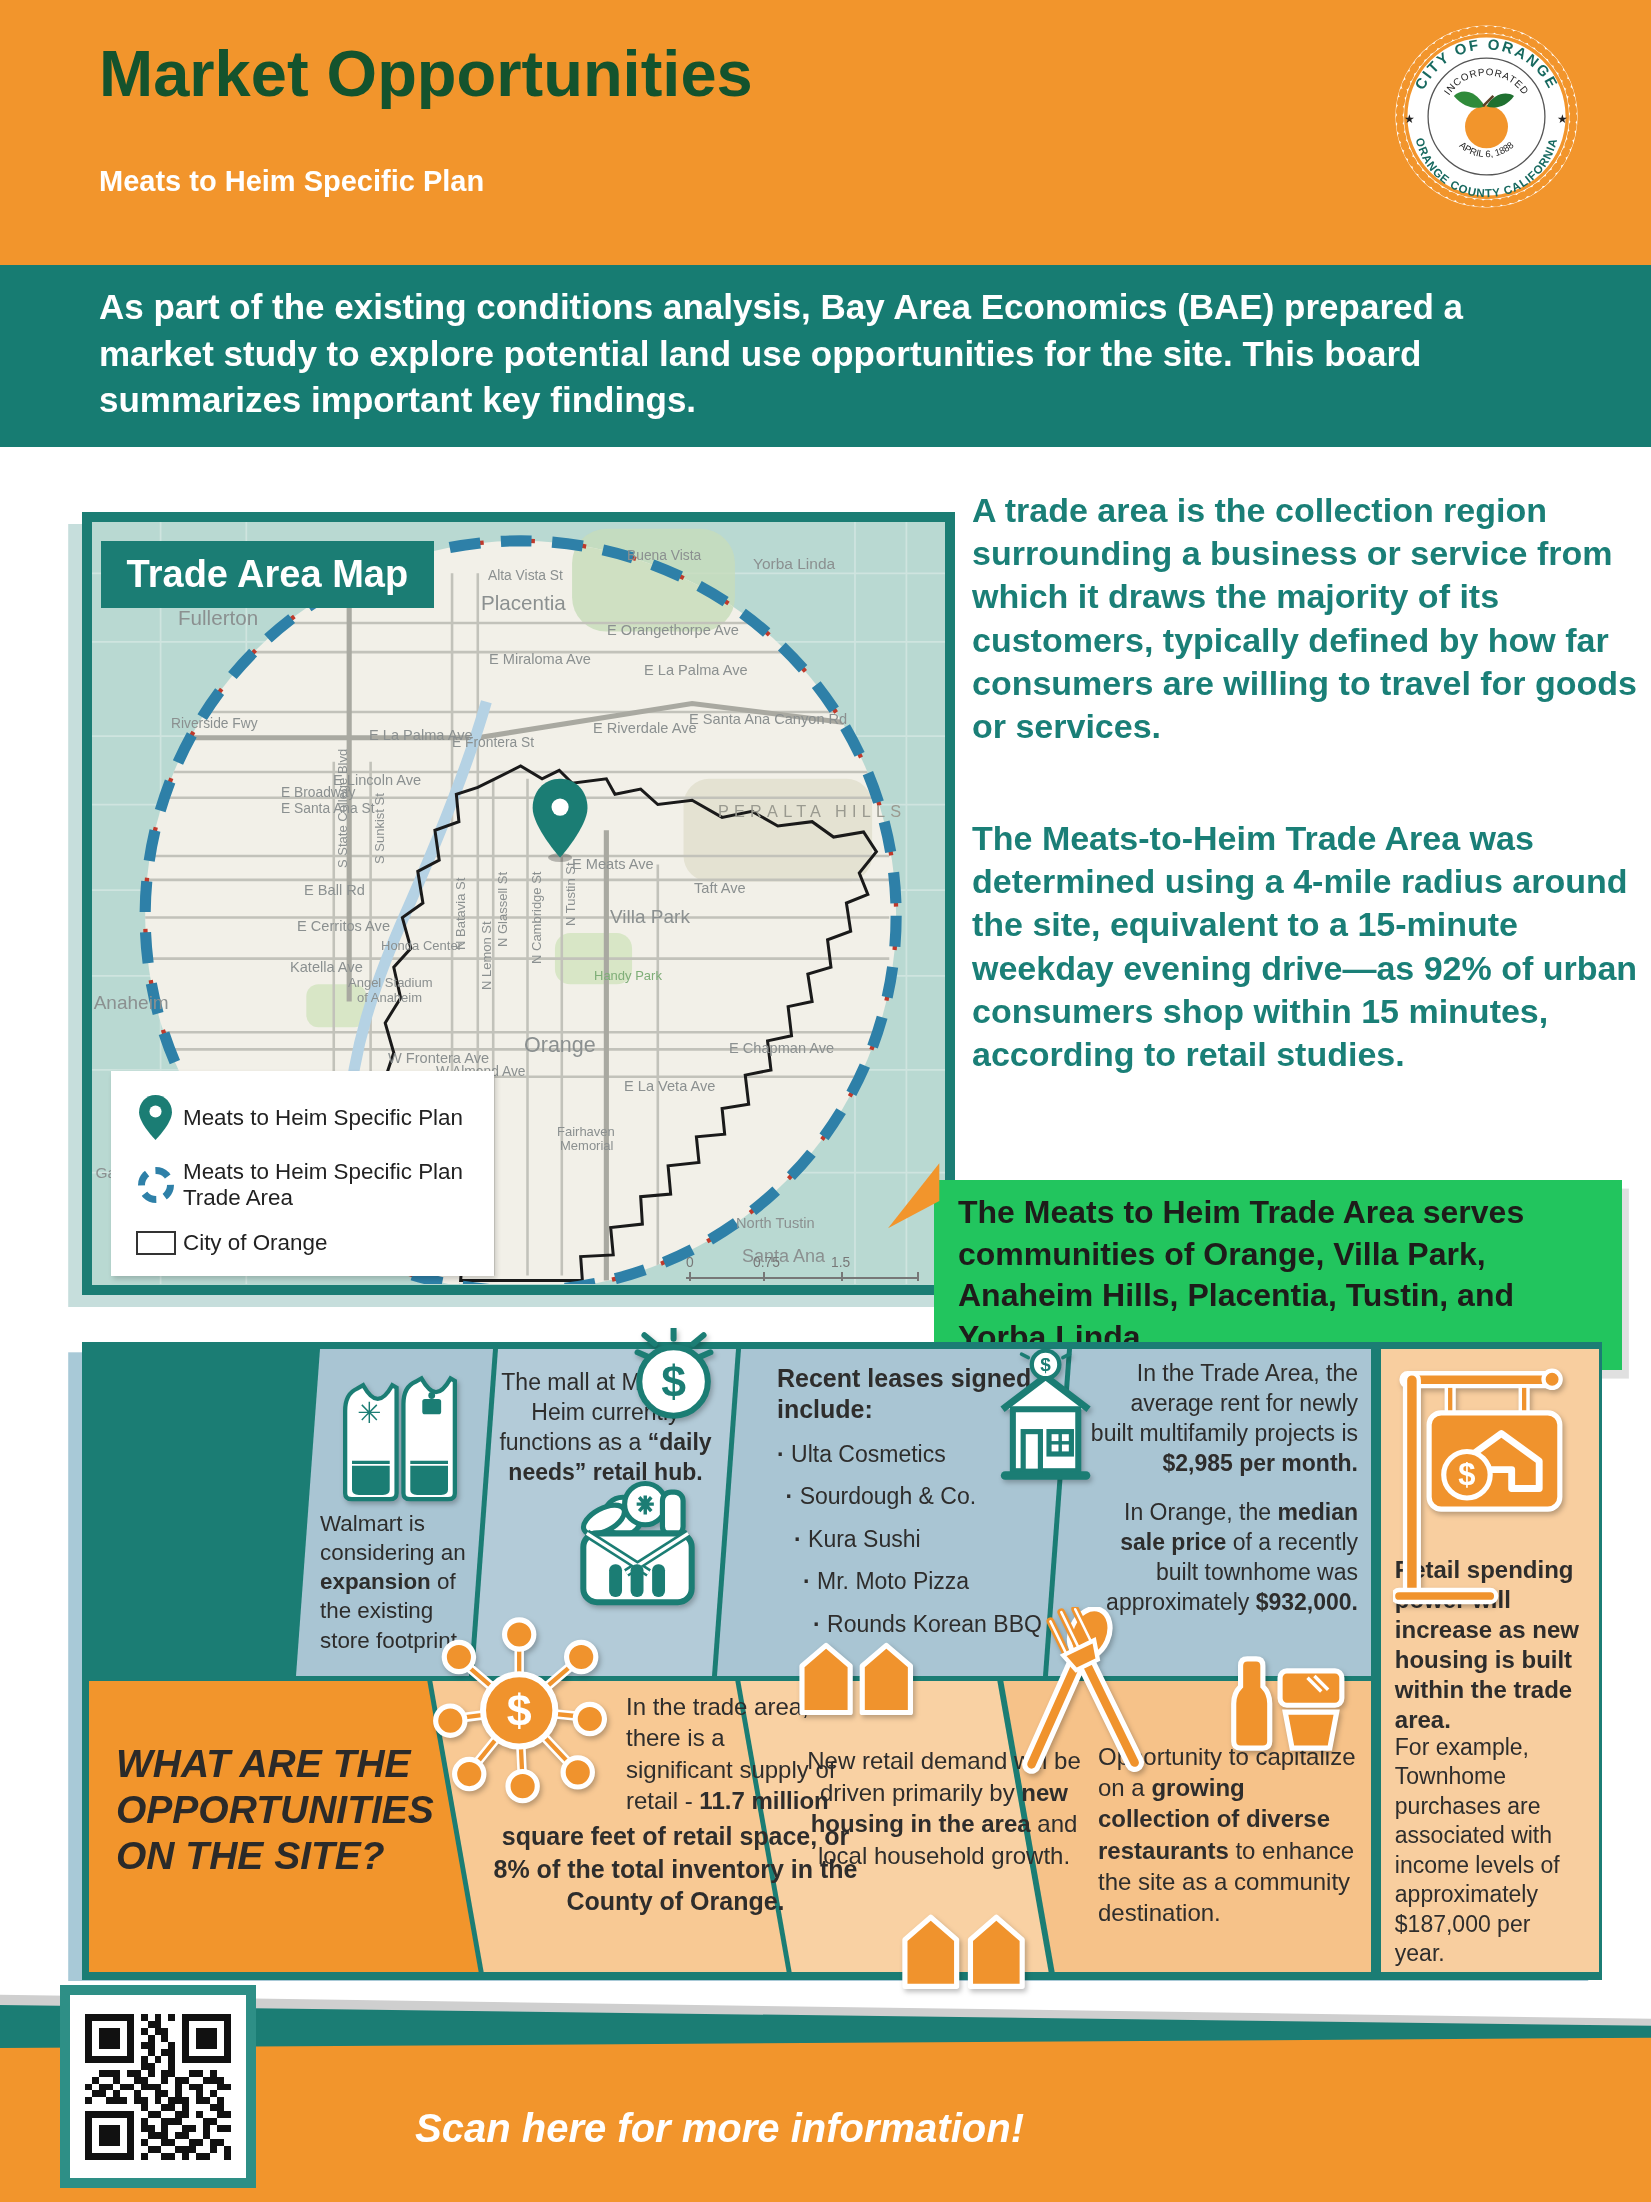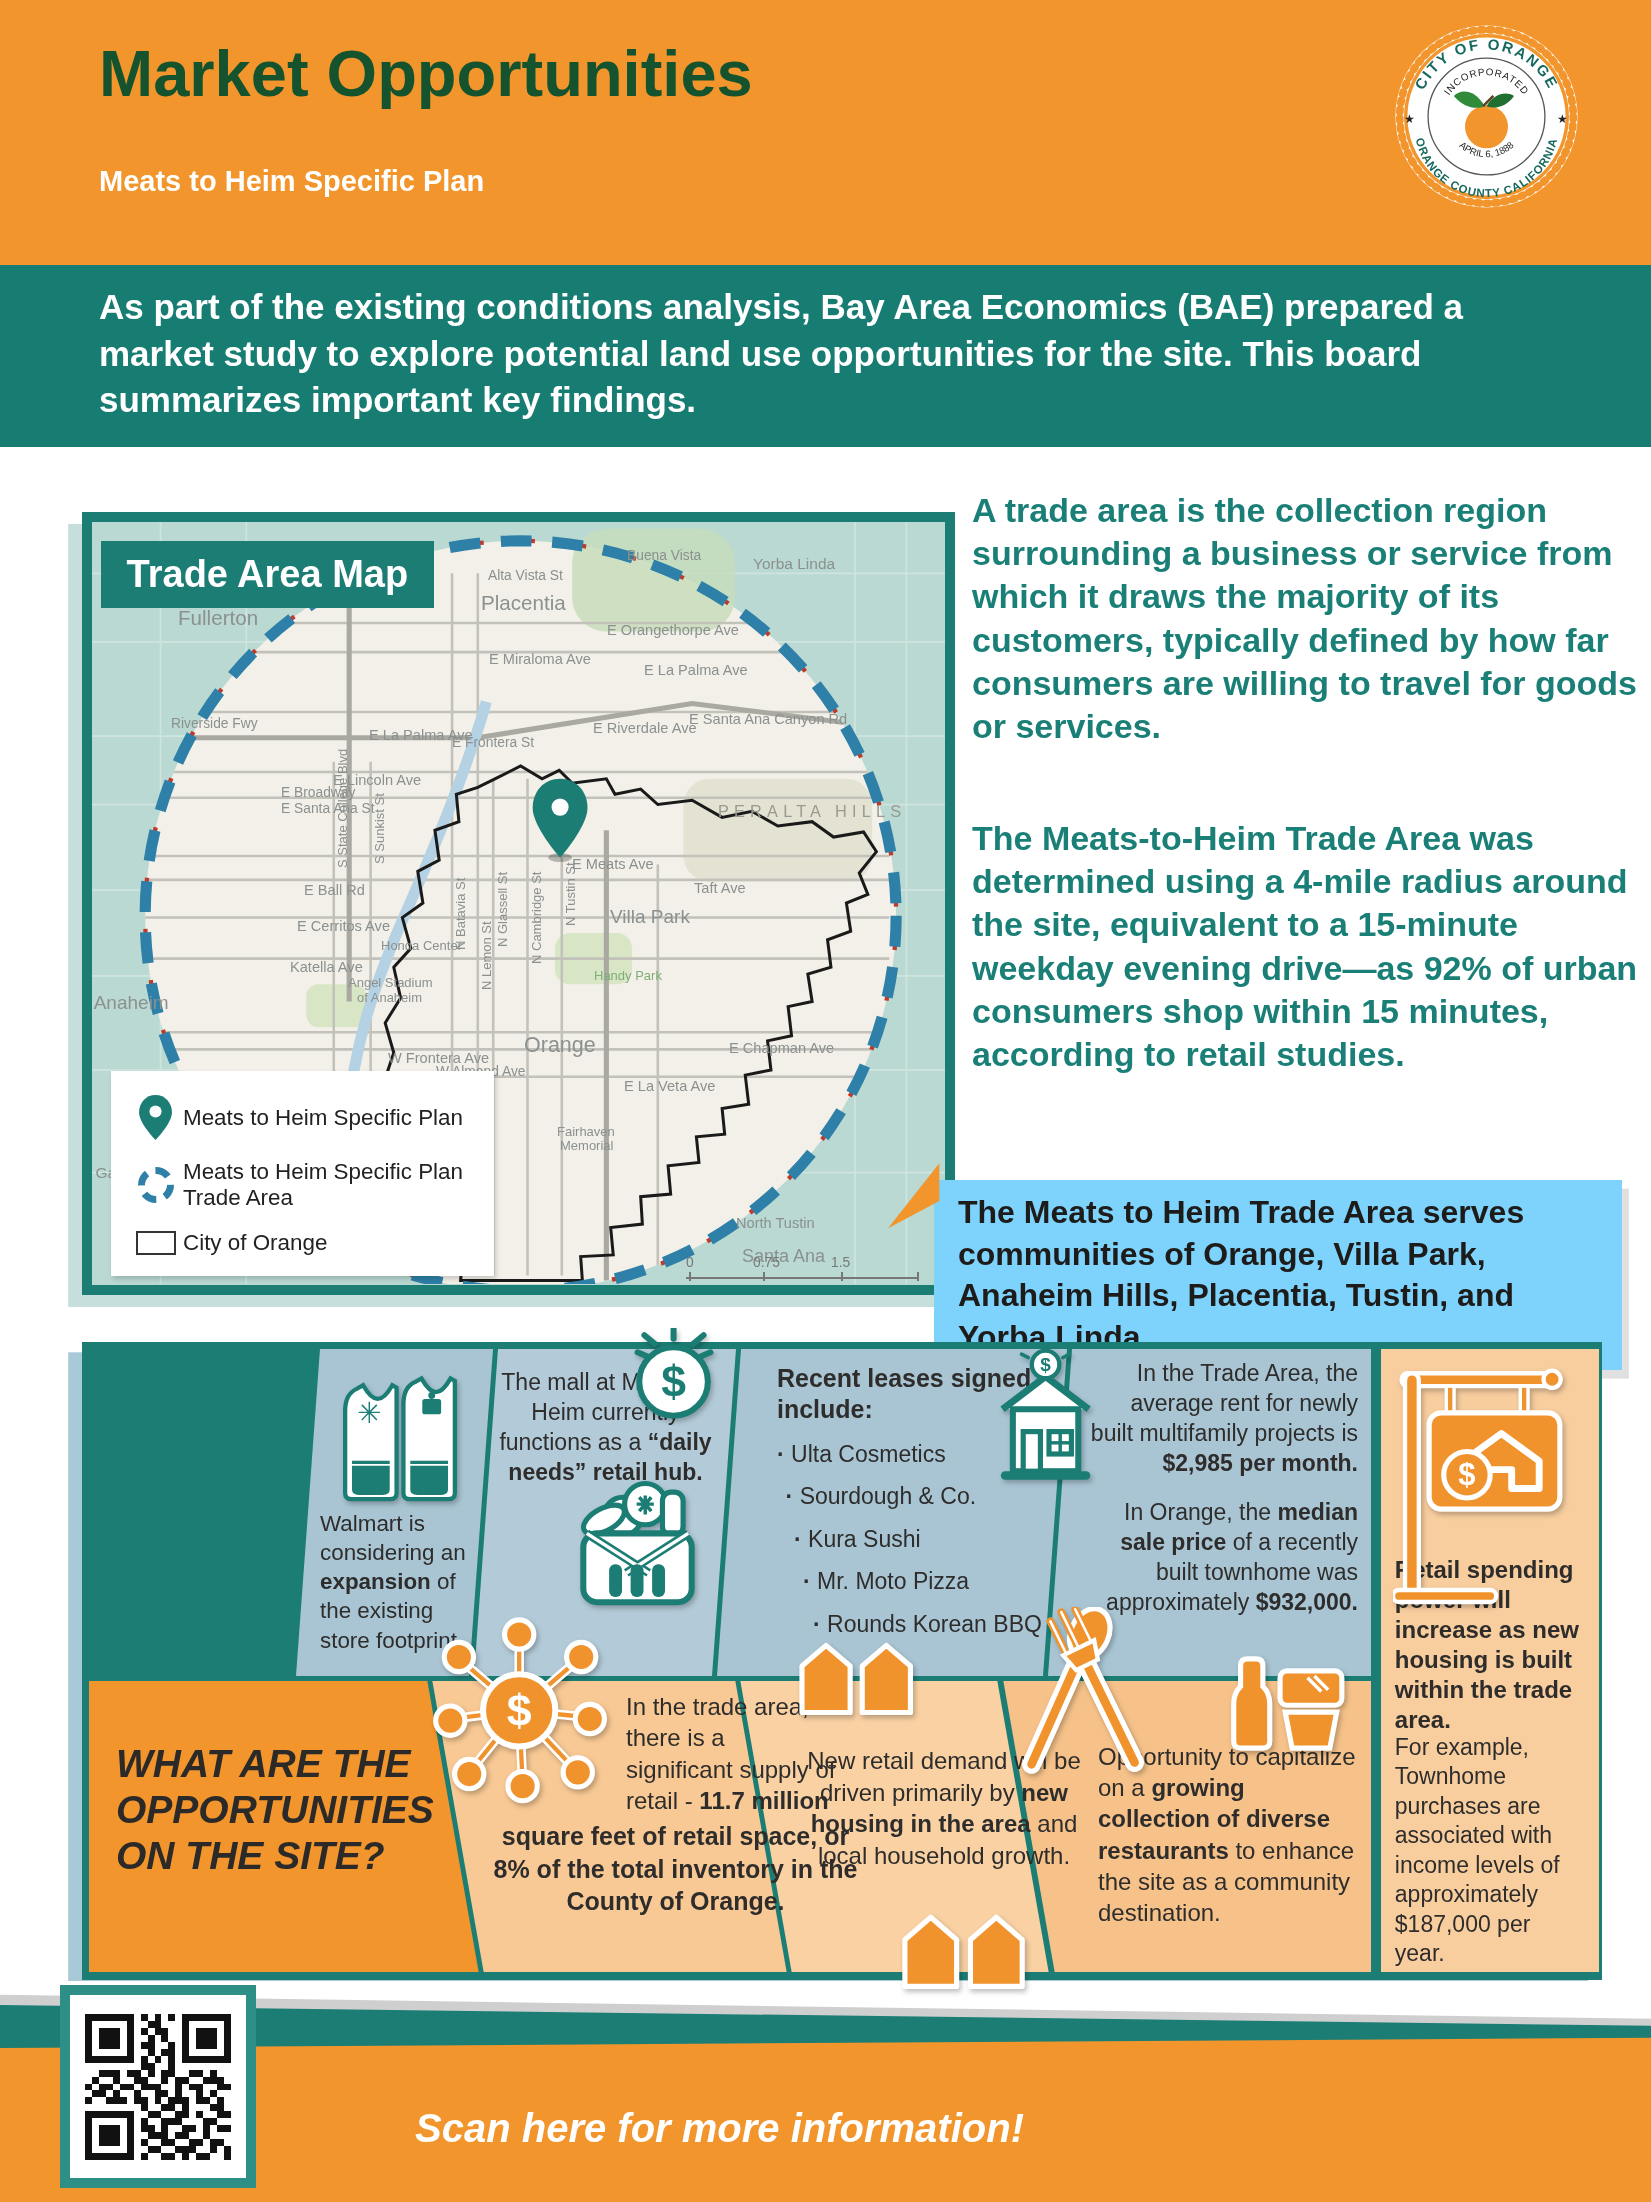--- a/index.html
+++ b/index.html
@@ -34,21 +34,21 @@
   .leg-text{font-size:22.4px;color:#222;line-height:1.15;}
   .leg-circle{width:36px;height:36px;border:7.7px dashed #2E80A8;border-radius:50%;box-sizing:border-box;}
   .leg-rect{width:40px;height:24px;border:2.6px solid #333;box-sizing:border-box;}
   .scalebar{position:absolute;left:594px;top:733px;z-index:5;color:#777;font-size:13.8px;}
   .scalebar .lbl{position:absolute;top:0;}
   .scalebar .bar{position:absolute;top:22.4px;left:0;width:232px;height:1.7px;background:#777;}
   .scalebar .tick{position:absolute;top:17px;width:1.7px;height:8.6px;background:#777;}
 
   
   .para{left:972px;width:667px;color:#1A7F77;font-size:34px;font-weight:700;line-height:1.27;}
-  .callout{left:934px;top:1180px;width:688px;background:#7dd3fc;color:#1E1C1A;font-size:32px;font-weight:700;
+  .callout{left:934px;top:1180px;width:688px;background:#22c55e;color:#1E1C1A;font-size:32px;font-weight:700;
            line-height:1.3;padding:12px 24px;box-sizing:border-box;box-shadow:6.9px 8.6px 0 rgba(0,0,0,.12);}
   .callout-tail{left:888px;top:1163px;width:53px;height:69px;z-index:2;}
 
   
   .info{left:82px;top:1342px;width:1520px;height:638px;border:7.7px solid #1B7D74;background:#1B7D74;
         box-sizing:border-box;box-shadow:-13.8px 10.3px 0 rgba(63,136,167,.45);}
   .rows{position:absolute;inset:0;}
   .row-top{position:absolute;left:0;top:0;width:1282px;height:327px;overflow:hidden;}
   .row-bot{position:absolute;left:0;top:332px;width:1282px;height:291px;overflow:hidden;}
   .panel{position:absolute;top:0;height:100%;}

